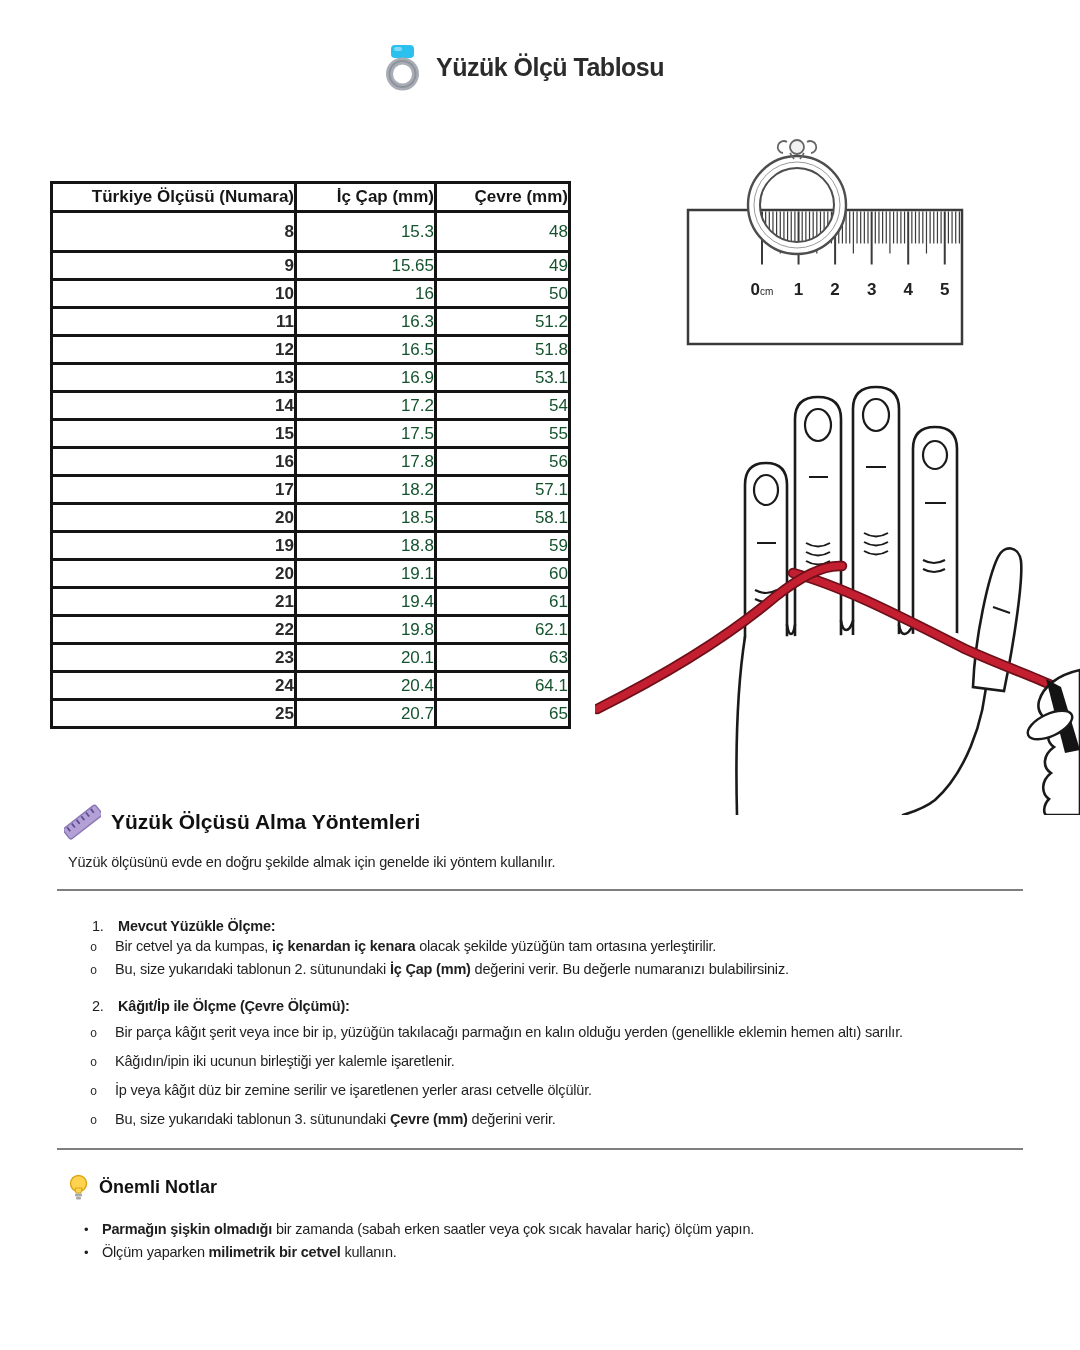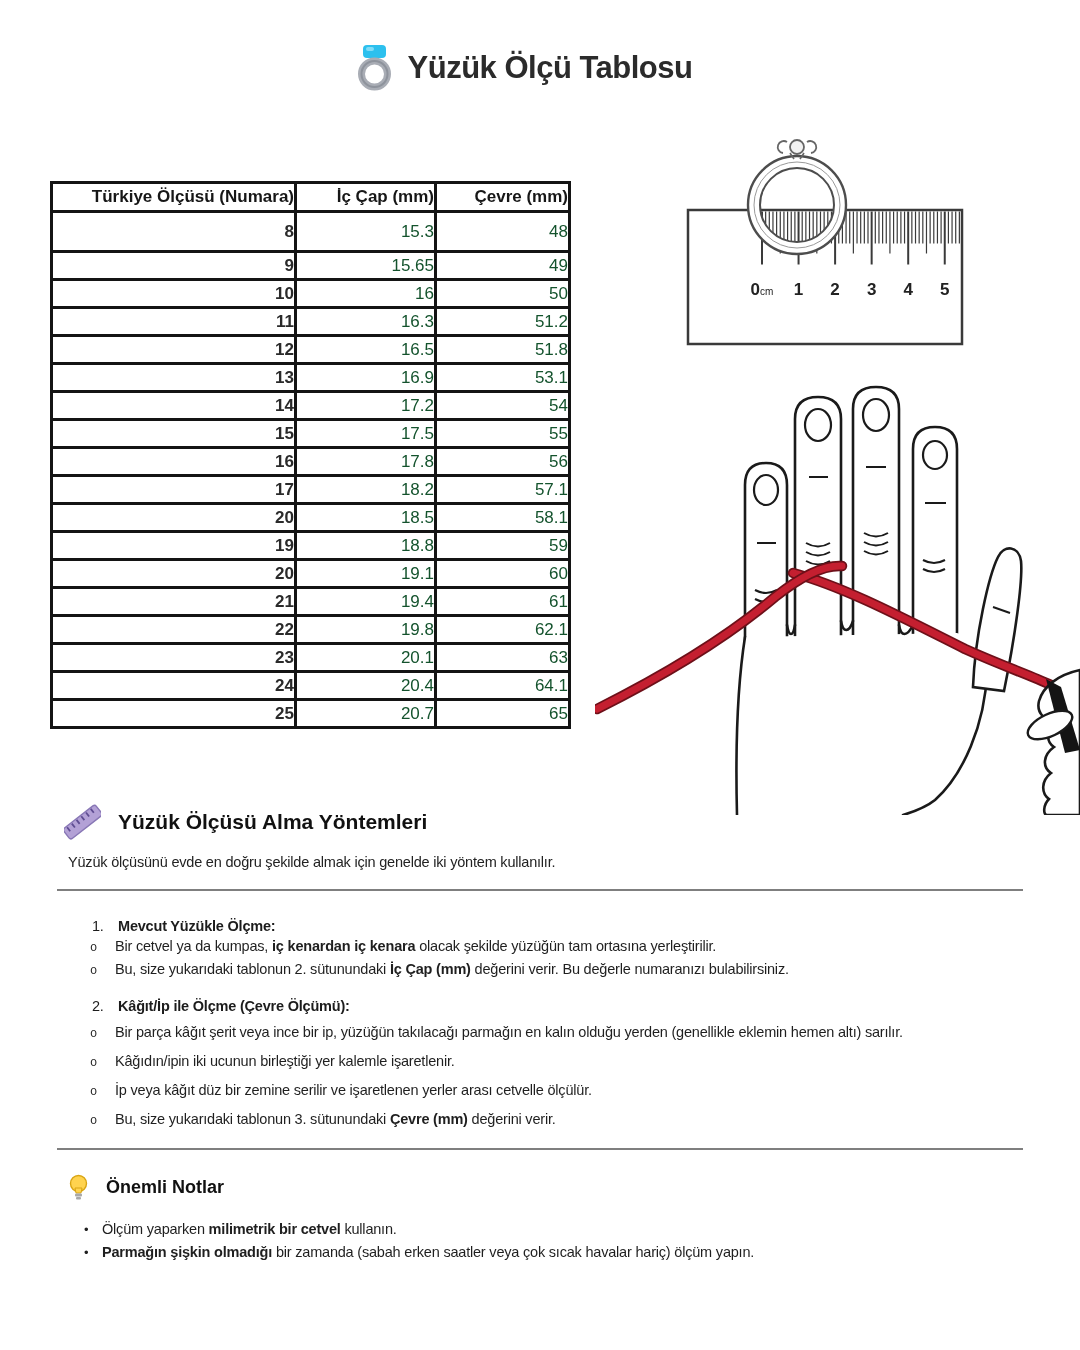--- a/index.html
+++ b/index.html
@@ -1,35 +1,35 @@
 <!DOCTYPE html>
 <html><head>
 <meta charset="utf-8">
 <style>
   html,body{margin:0;padding:0;background:#fff;}
   .page{position:relative;width:1080px;height:1350px;background:#fff;overflow:hidden;
         font-family:"Liberation Sans",sans-serif;color:#1c1c1c;}
   
   .title-bar{position:absolute;left:0;right:0;top:44px;display:flex;justify-content:center;
              align-items:center;gap:15px;transform:translateX(-16px);}
-  .title-text{font-size:31px;font-weight:bold;color:#2b2b2b;letter-spacing:-0.5px;}
+  .title-text{font-size:25px;font-weight:bold;color:#2b2b2b;letter-spacing:-0.5px;}
   
   .size-table{position:absolute;left:50px;top:181px;border-collapse:collapse;border:3px solid #141414;
               table-layout:fixed;}
   .size-table th,.size-table td{border:3px solid #141414;text-align:right;vertical-align:middle;
               padding:0;font-size:17px;}
   .size-table th{height:26px;font-weight:bold;color:#161616;}
   .size-table td{height:25px;color:#14532d;}
   .size-table td:first-child{font-weight:bold;color:#2a2a2a;}
   .size-table tbody tr:first-child td{height:37px;}
   
   .ruler-figure{position:absolute;left:680px;top:128px;}
   .hand-figure{position:absolute;left:595px;top:375px;}
   
-  .sec-heading{position:absolute;display:flex;align-items:center;gap:17px;
+  .sec-heading{position:absolute;display:flex;align-items:center;gap:10px;
                font-weight:bold;color:#111;text-align:right;}
   .methods-heading{left:64px;top:804px;font-size:21px;}
   .notes-heading{left:68px;top:1174px;font-size:18px;}
   .intro{position:absolute;left:68px;top:852px;font-size:14.5px;line-height:20px;
          letter-spacing:-0.2px;white-space:nowrap;color:#222;}
   .hrule{position:absolute;left:57px;width:966px;height:2px;background:#7f7f7f;}
   .hr1{top:889px;} .hr2{top:1148px;}
   .methods-list{position:absolute;left:0;top:916px;width:1080px;font-size:14.5px;letter-spacing:-0.2px;}
   .m-title{padding-left:92px;line-height:20px;white-space:nowrap;}
   .m-title .num{display:inline-block;width:26px;font-weight:normal;}
@@ -333,17 +333,17 @@
     <svg width="21" height="27" viewBox="0 0 21 27">
       <circle cx="10.5" cy="9.5" r="8" fill="#ffd34f" stroke="#d9a514" stroke-width="1.4"></circle>
       <path d="M7,14 L14,14 L13,19 L8,19 Z" fill="#ffd34f" stroke="#d9a514" stroke-width="1"></path>
       <rect x="7" y="19.5" width="7" height="3" rx="1" fill="#a8a8a8"></rect>
       <rect x="8" y="23" width="5" height="2.5" rx="1" fill="#a8a8a8"></rect>
     </svg>
     <span>Önemli Notlar</span>
   </div>
 
   <div class="notes-list">
+      <div class="note-row"><span class="mark">•</span><span class="b">Parmağın şişkin olmadığı</span><span> bir zamanda (sabah erken saatler veya çok sıcak havalar hariç) ölçüm yapın.</span></div>
       <div class="note-row"><span class="mark">•</span><span>Ölçüm yaparken </span><span class="b">milimetrik bir cetvel</span><span> kullanın.</span></div>
-      <div class="note-row"><span class="mark">•</span><span class="b">Parmağın şişkin olmadığı</span><span> bir zamanda (sabah erken saatler veya çok sıcak havalar hariç) ölçüm yapın.</span></div>
     </div>
 
 </div>
 
 </body></html>

